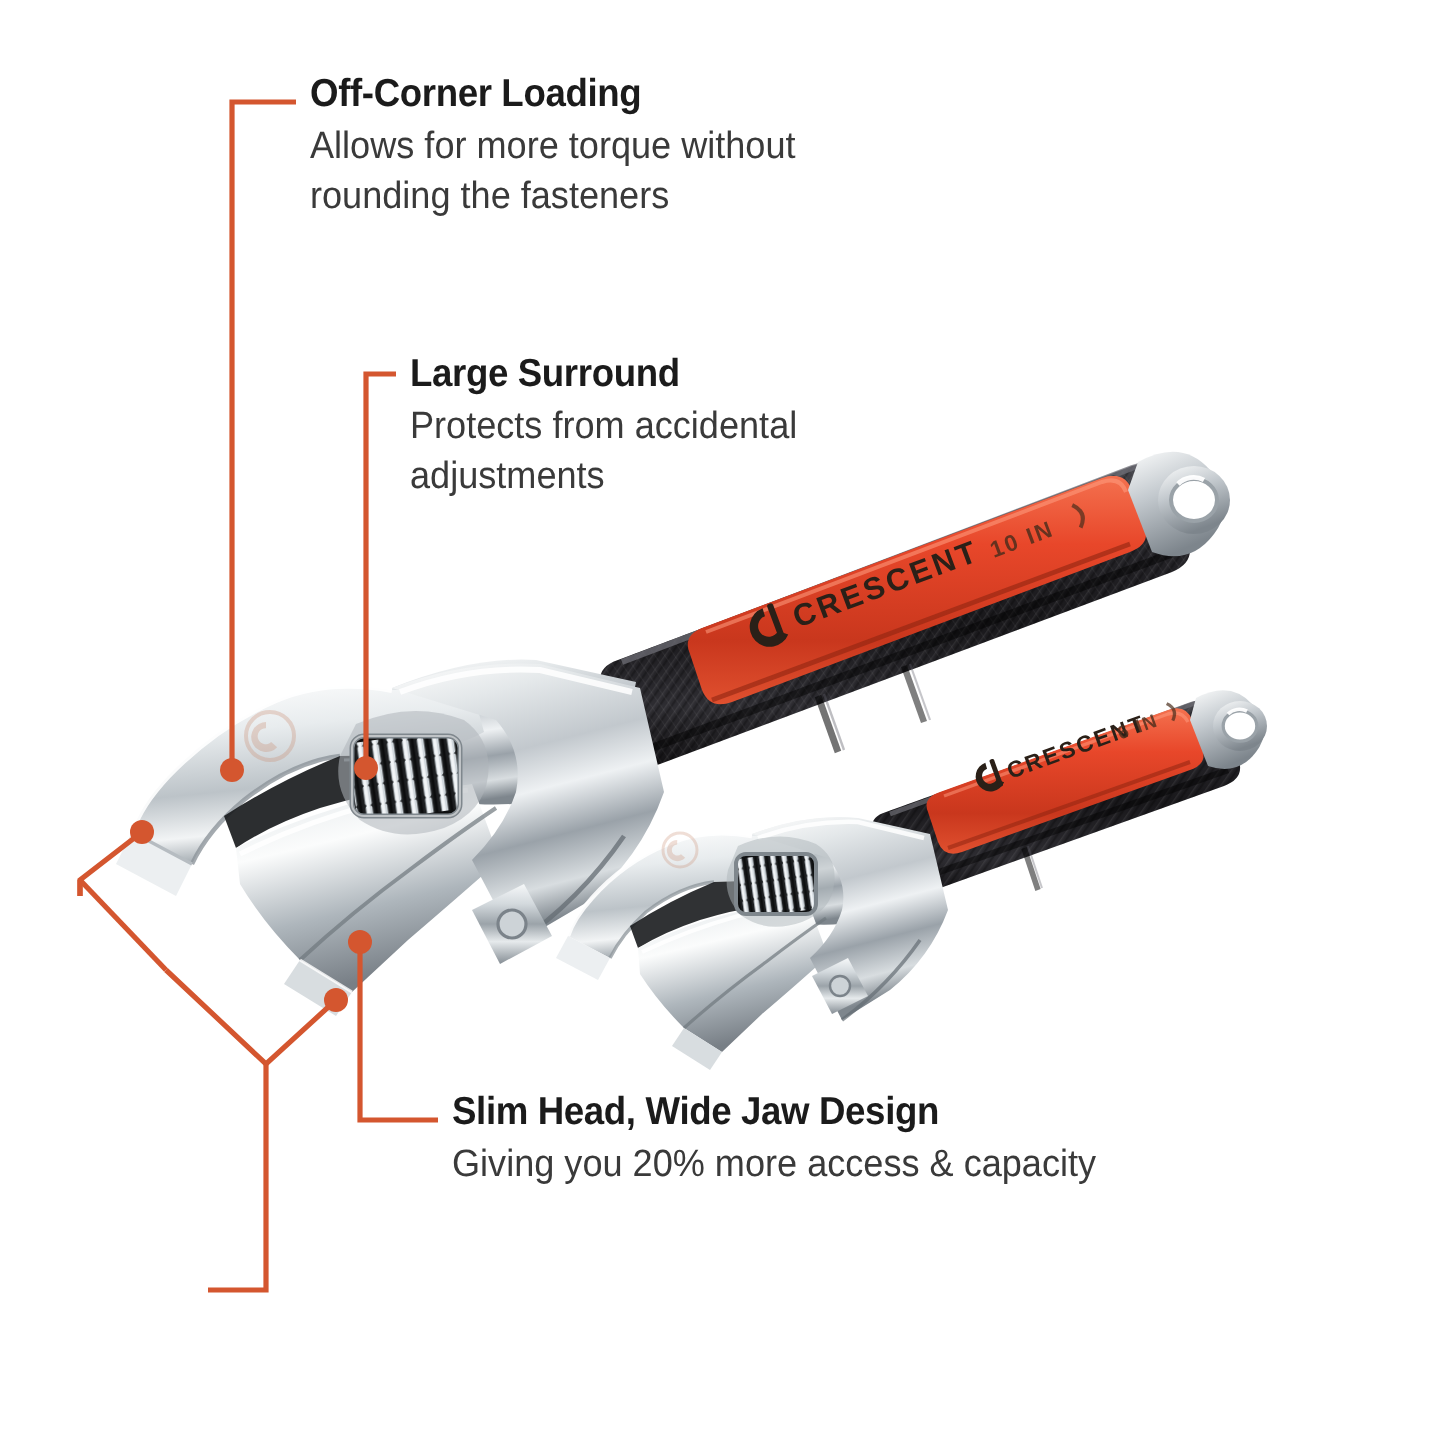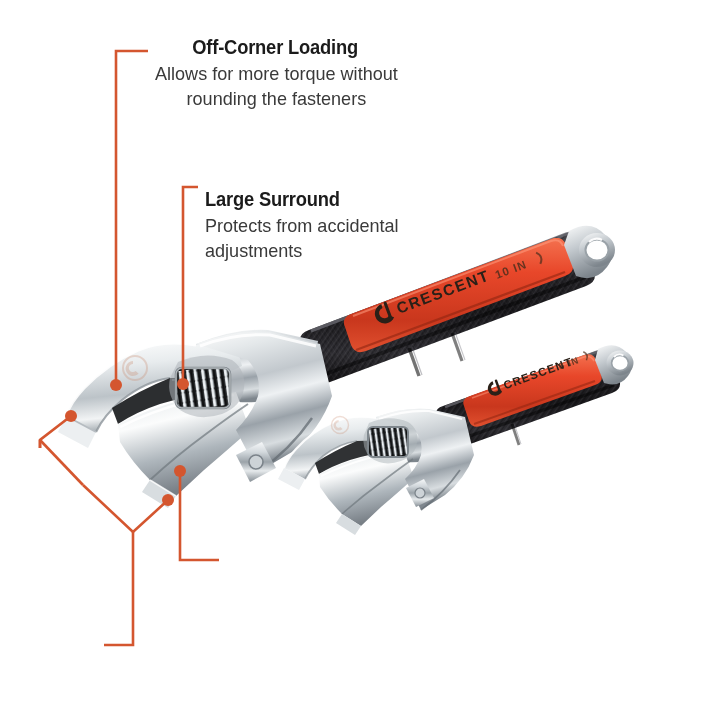--- a/index.html
+++ b/index.html
@@ -39,22 +39,22 @@
     font-weight: normal;
     font-size: 19px;
     color: #3a3a3a;
     line-height: 1.32;
     margin: 0;
     transform: scaleX(0.95);
     transform-origin: left center;
   }
   .callout-body span { display: block; white-space: nowrap; }
 
-  #callout-off-corner { left: 155px; top: 36px; text-align: center; }
-  #callout-large-surround { left: 205px; top: 188px; }
+  #callout-off-corner { left: 155px; top: 36px; }
+  #callout-large-surround { left: 205px; top: 176px; }
   #callout-slim-head { left: 226px; top: 545px; }
   #callout-quick-fit { left: 111px; top: 629px; }
 
   
   #leader-lines {
     position: absolute;
     left: 0; top: 0;
     width: 720px; height: 720px;
     z-index: 25;
     pointer-events: none;
@@ -449,15 +449,21 @@
   </div>
 
   <div class="callout" id="callout-large-surround">
     <p class="callout-title">Large Surround</p>
     <p class="callout-body">
       <span>Protects from accidental</span>
       <span>adjustments</span>
     </p>
   </div>
 
+  <div class="callout" id="callout-slim-head">
+    <p class="callout-title">Slim Head, Wide Jaw Design</p>
+    <p class="callout-body">
+      <span>Giving you 20% more access &amp; capacity</span>
+    </p>
+  </div>
 
 
 </div>
 
 </body></html>

